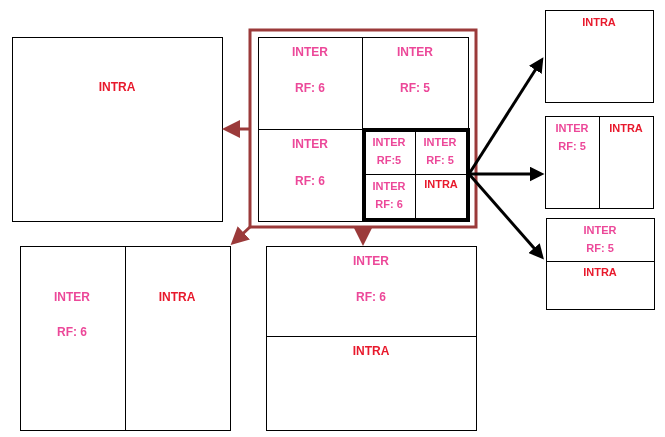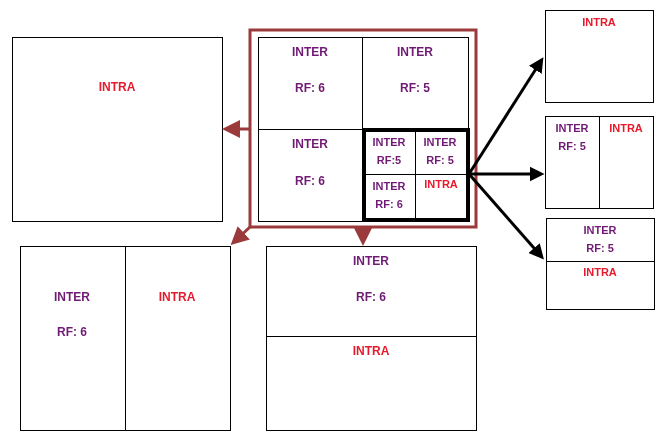--- a/index.html
+++ b/index.html
@@ -1,20 +1,20 @@
 <!DOCTYPE html>
 <html><head>
   <meta charset="utf-8">
   <style>
     html, body { margin: 0; padding: 0; background: #ffffff; }
     body { width: 665px; height: 437px; position: relative; overflow: hidden; font-family: "Liberation Sans", sans-serif; }
     .box { position: absolute; border: 1px solid #000; background: #fff; box-sizing: border-box; }
     .line { position: absolute; background: #000; }
     .t { position: absolute; font-weight: bold; font-size: 12px; white-space: nowrap; transform: translateX(-50%); }
-    .g { color: #701a75; }
+    .g { color: #ec4899; }
     .r { color: #e8192c; }
     .sm { font-size: 11px; }
     svg.overlay { position: absolute; left: 0; top: 0; width: 665px; height: 437px; pointer-events: none; }
   </style>
 </head>
 <body>
 
 <div class="box" style="left:12px;top:37px;width:211px;height:185px;"></div>
 <span class="t r" style="left:117px;top:80px;">INTRA</span>
 

